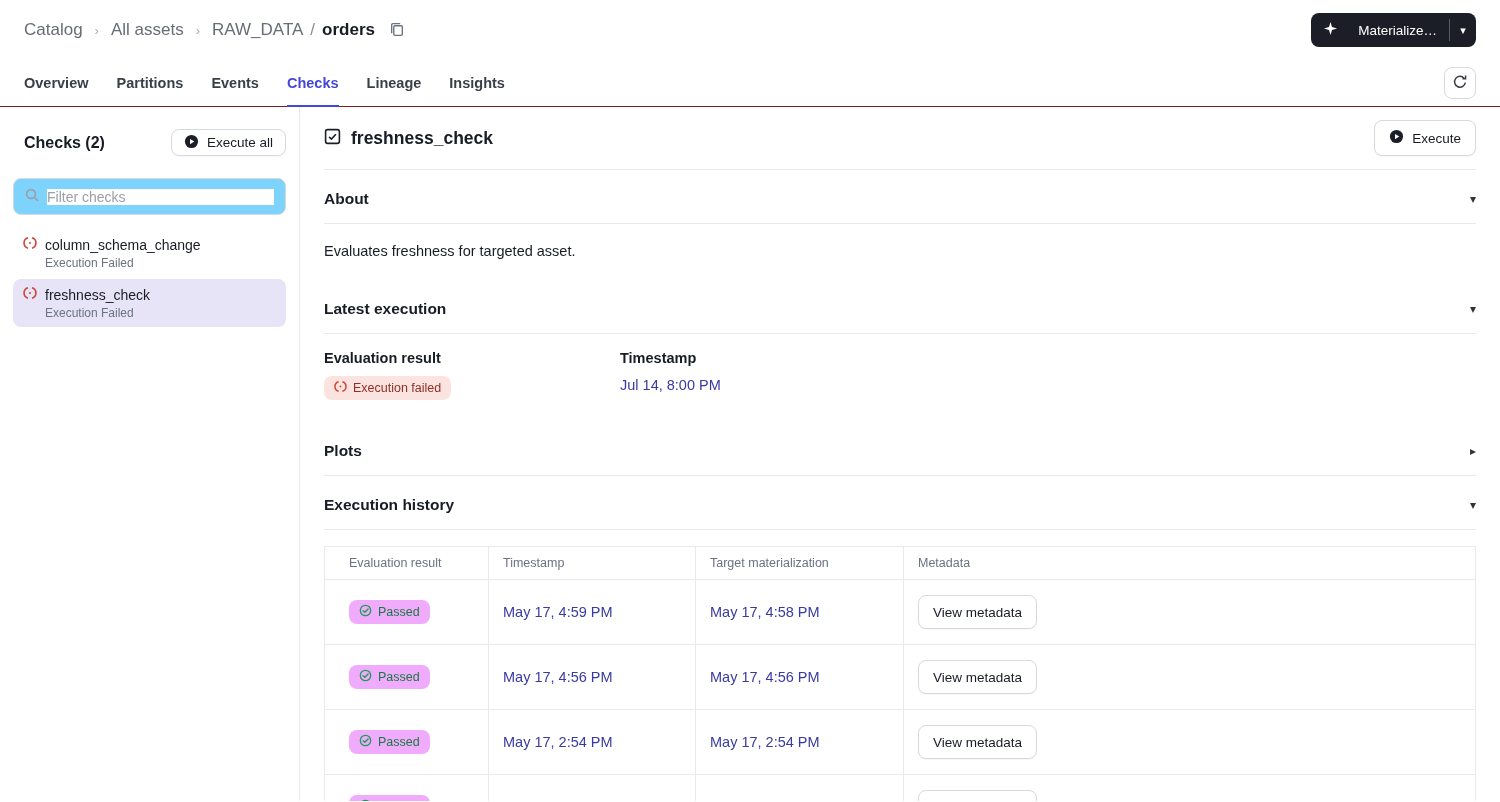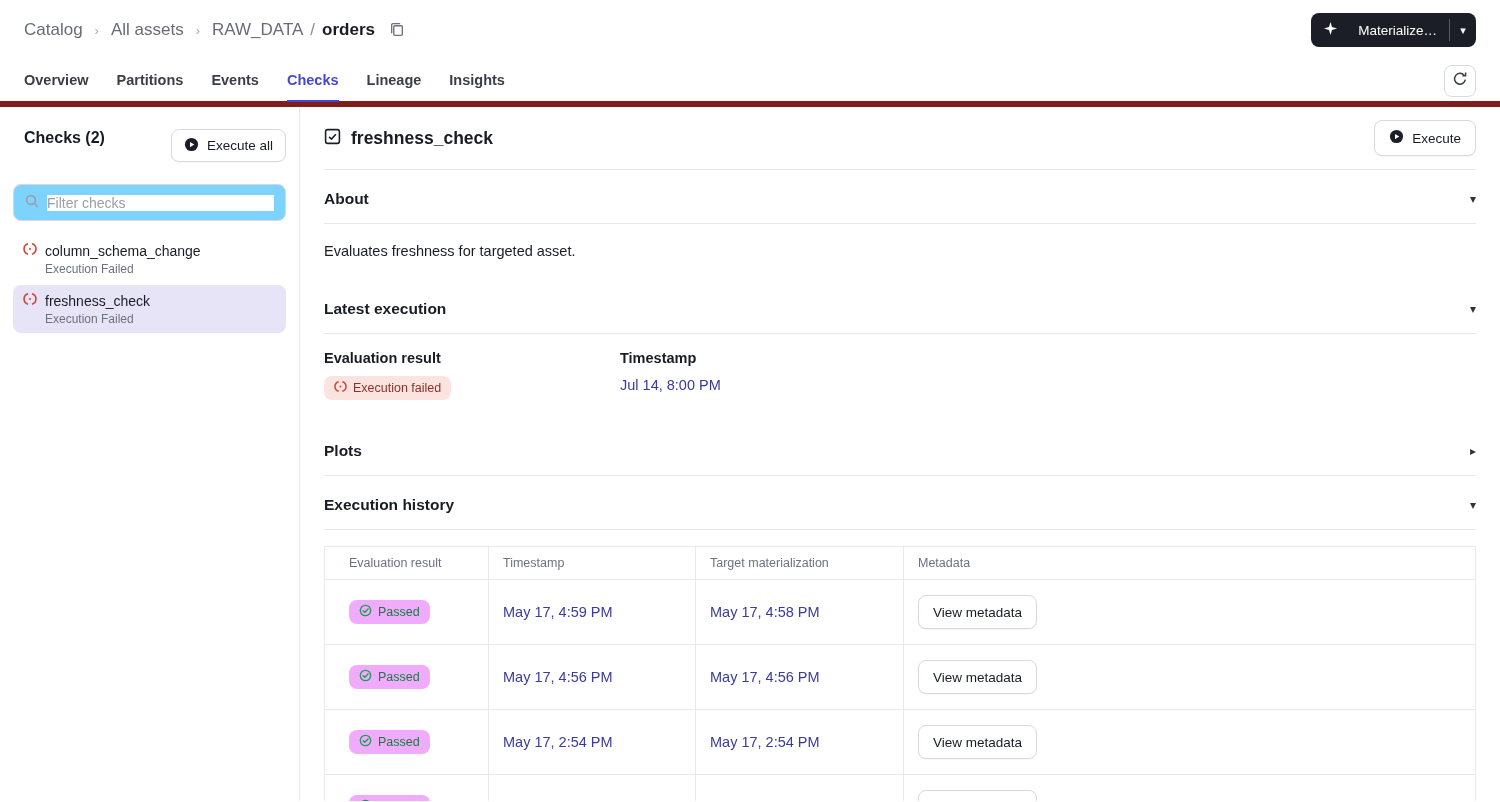--- a/index.html
+++ b/index.html
@@ -15,34 +15,34 @@
   .crumb-slash { color:#8a8f98; }
   .crumb-current { color:#181c24; font-weight:700; }
   .copy-btn { background:none; border:none; cursor:pointer; display:flex; align-items:center; margin-left:2px; }
 
   .materialize-btn { display:flex; align-items:stretch; background:#1b1e27; color:#fff; border-radius:8px; height:34px; overflow:hidden; cursor:pointer; }
   .materialize-main { display:flex; align-items:center; gap:20px; padding:0 12px; font-size:13.5px; font-weight:500; }
   .materialize-divider { width:1px; background:rgba(255,255,255,.28); margin:6px 0; }
   .materialize-caret { display:flex; align-items:center; justify-content:center; width:26px; font-size:11px; color:#fff; }
 
   
-  .tabbar { display:flex; align-items:center; gap:28px; padding:0 24px; height:47px; border-bottom:6px solid #7f1d1d; }
+  .tabbar { display:flex; align-items:center; gap:28px; padding:0 24px; height:47px; border-bottom:1px solid #7f1d1d; }
   .tab { font-size:14.5px; font-weight:600; color:#3a3f47; cursor:pointer; height:100%; display:flex; align-items:center; border-bottom:2px solid transparent; margin-bottom:-1px; }
   .tab.active { color:#4447d6; border-bottom-color:#4447d6; }
   .refresh-btn { margin-left:auto; width:32px; height:32px; border:1px solid #d6d9de; border-radius:8px; background:#fff; display:flex; align-items:center; justify-content:center; cursor:pointer; }
 
   
   .content { display:flex; height:694px; }
 
   
   .sidebar { width:300px; flex-shrink:0; border-right:1px solid #e8e9ec; }
-  .sidebar-header { display:flex; align-items:flex-start; justify-content:space-between; padding:22px 13px 16px 24px; }
+  .sidebar-header { display:flex; align-items:center; justify-content:space-between; padding:22px 13px 16px 24px; }
   .sidebar-title { font-size:16px; font-weight:700; }
   .btn { display:inline-flex; align-items:center; gap:8px; border:1px solid #d6d9de; border-radius:8px; background:#fff; font-size:13.5px; font-weight:500; color:#181c24; cursor:pointer; box-shadow:0 1px 1px rgba(0,0,0,.03); }
-  .btn-sm { height:33px; padding:0 12px; }
+  .btn-sm { height:27px; padding:0 12px; }
   .filter-box { margin:6px 13px 14px; height:37px; border:1px solid #d6d9de; border-radius:8px; display:flex; align-items:center; gap:8px; padding:0 11px; background:#7dd3fc; }
   .filter-box input { border:none; outline:none; font-size:14px; width:100%; color:#181c24; font-family:inherit; }
   .filter-box input::placeholder { color:#9aa0a8; }
   .check-item { margin:2px 13px; padding:7px 10px; border-radius:8px; cursor:pointer; }
   .check-item.selected { background:#e7e4f8; }
   .check-item-top { display:flex; align-items:center; gap:8px; font-size:14px; color:#181c24; }
   .check-item-status { font-size:12px; color:#6b7280; margin:3px 0 0 22px; }
 
   
   .main { flex:1; padding:0 24px; overflow:hidden; }

